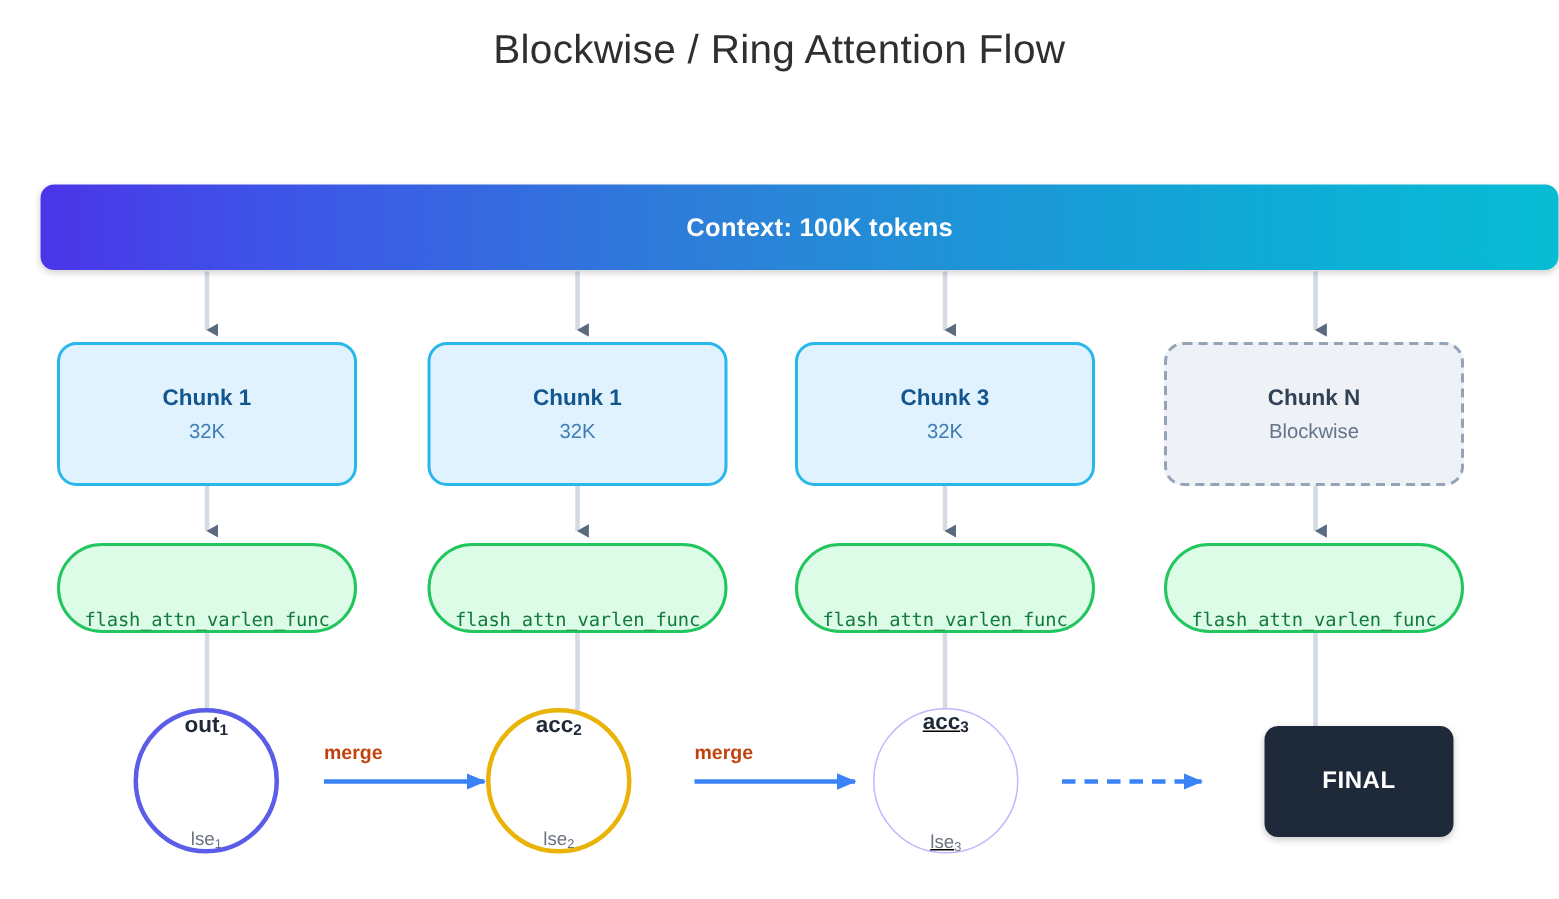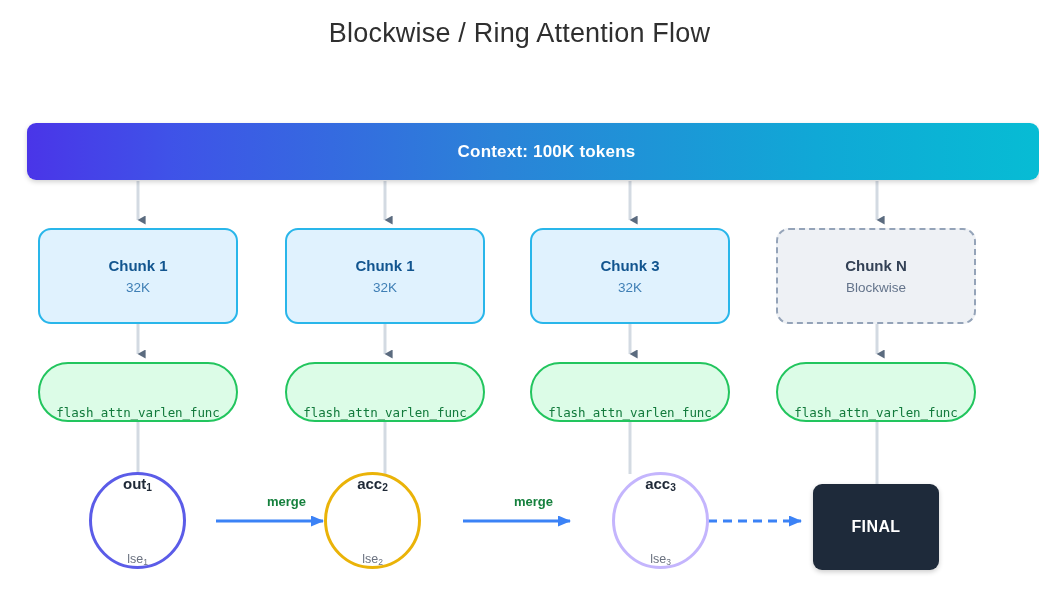--- a/index.html
+++ b/index.html
@@ -149,42 +149,42 @@
     margin-top: 6px;
   }
   .acc-main sub, .acc-sub sub {
     font-size: 0.68em;
     vertical-align: baseline;
     position: relative;
     bottom: -0.22em;
   }
   #acc-0 { left: 89px;  border: 3px solid #5b5ce8; }
   #acc-1 { left: 324px; border: 3px solid #eab308; }
-  #acc-2 { left: 612px; border: 3px solid #c4b5fd; }
+  #acc-2 { left: 582px; border: 1px solid #c4b5fd; text-decoration: underline; }
 
   
   .merge-label {
     position: absolute;
     top: 494px;
     width: 90px;
-    text-align: right;
+    text-align: left;
     font-size: 13px;
     font-weight: bold;
-    color: #15803d;
+    color: #c2410c;
   }
   #merge-0 { left: 216px; }
   #merge-1 { left: 463px; }
 
   
   .final-box {
     position: absolute;
-    left: 813px;
+    left: 843px;
     top: 484px;
     width: 126px;
-    height: 86px;
+    height: 74px;
     border-radius: 9px;
     background: #1e2a3a;
     display: flex;
     align-items: center;
     justify-content: center;
     box-shadow: 0 2px 5px rgba(0,0,0,0.2);
   }
   .final-label {
     color: #ffffff;
     font-size: 16px;

